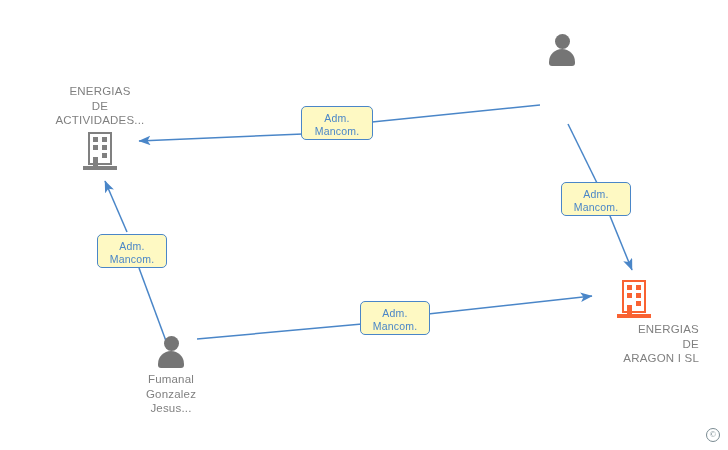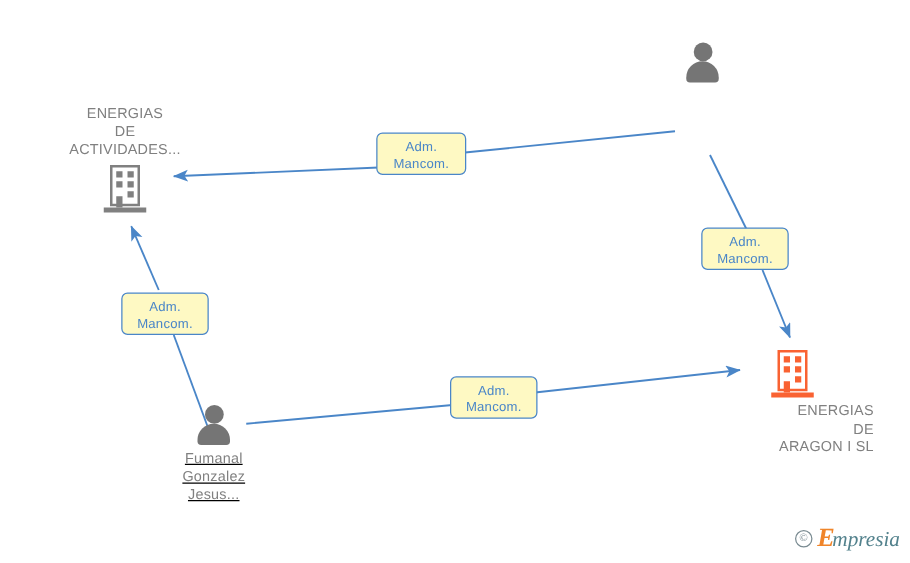--- a/index.html
+++ b/index.html
@@ -223,21 +223,21 @@
       <div class="bld-win" style="left:19px; top:13px;"></div>
       <div class="bld-win" style="left:19px; top:21px;"></div>
       <div class="bld-door"></div>
       <div class="bld-base"></div>
     </div>
     <div class="node-label" style="margin-top:4px;text-align:right;">ENERGIAS
 DE
 ARAGON I SL</div>
   </div>
 
-  <div class="node" style="left:171px; top:324px;text-decoration:underline;">
+  <div class="node" style="left:171px; top:336px;">
     <div class="ico-person">
       <div class="per-head"></div>
       <div class="per-body"></div>
     </div>
     <div class="node-label" style="margin-top:4px;">Fumanal
 Gonzalez
 Jesus...</div>
   </div>
 
   <div class="chip" style="left:301px; top:106px; width:72px; height:34px;">Adm.
@@ -247,18 +247,15 @@
 Mancom.</div>
 
   <div class="chip" style="left:97px; top:234px; width:70px; height:34px;">Adm.
 Mancom.</div>
 
   <div class="chip" style="left:360px; top:301px; width:70px; height:34px;">Adm.
 Mancom.</div>
 
   <div id="watermark">
     <span class="wm-c">©</span>
-    <span>
-      <span class="wm-e">E</span><span class="wm-rest">mpresia</span>
-    </span>
   </div>
 
 </div>
 
 </body></html>

